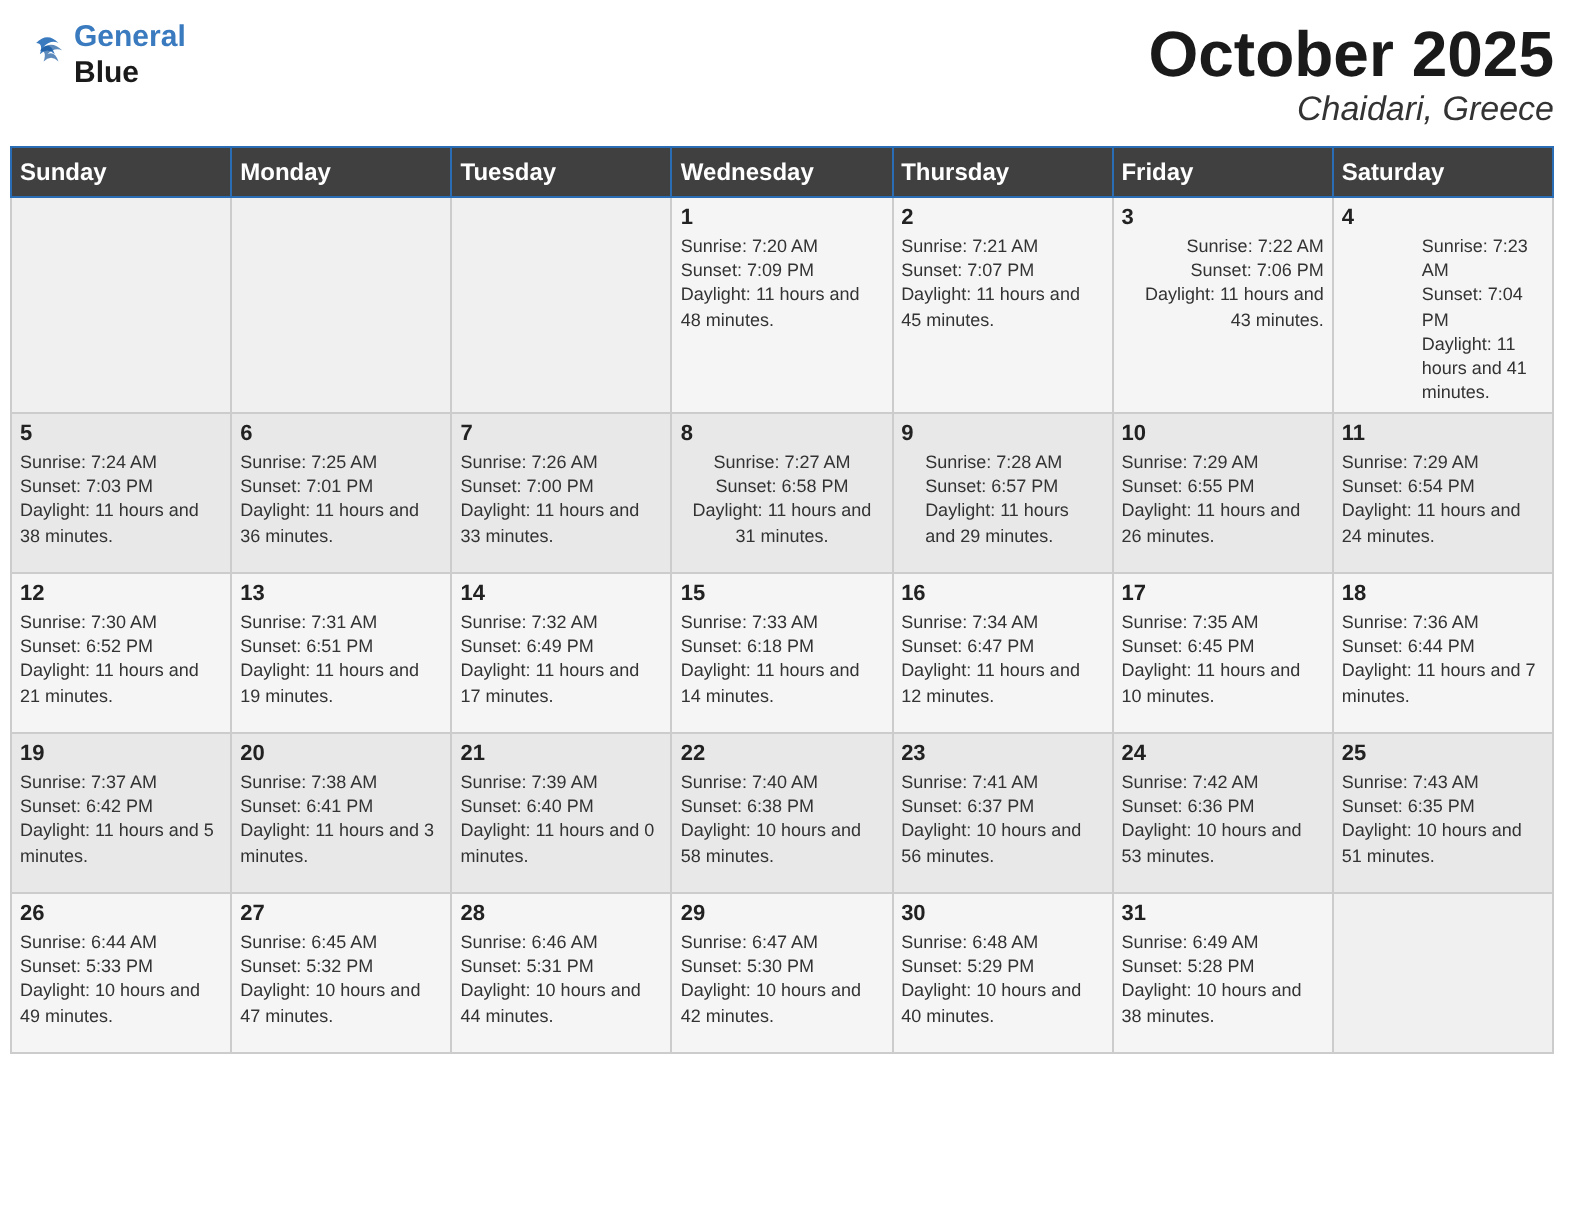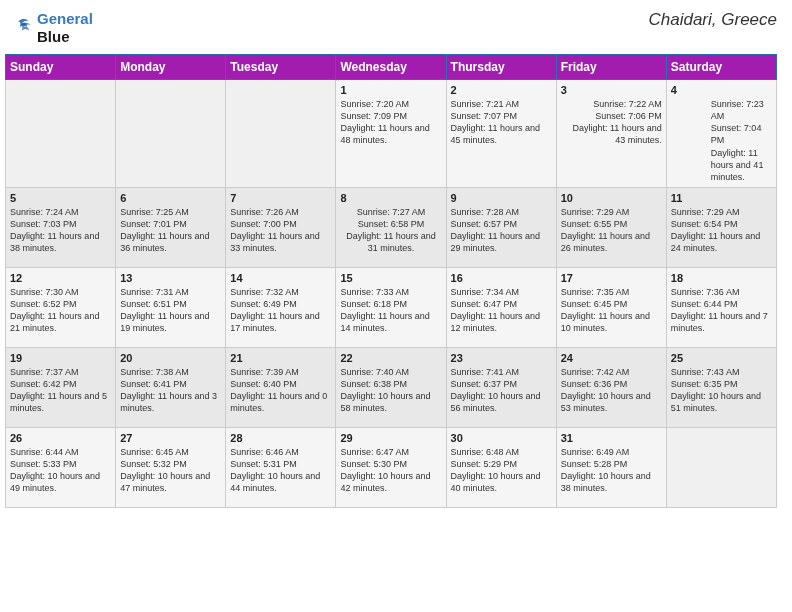--- a/index.html
+++ b/index.html
@@ -44,21 +44,21 @@
       font-size: 17px;
       color: #333;
       font-style: italic;
     }
     table {
       width: 100%;
       border-collapse: collapse;
       table-layout: fixed;
     }
     thead tr {
-      background-color: #a21caf;
+      background-color: #404040;
     }
     thead th {
       color: #fff;
       font-size: 12px;
       font-weight: bold;
       padding: 5px 4px;
       text-align: left;
       border: 1px solid #2a6db5;
     }
     tbody tr {
@@ -104,20 +104,21 @@
         <path d="M16 12 Q22 6 28 12 Q24 10 20 14 Q24 12 26 18 Q22 14 18 18 Q20 12 16 12Z" fill="#1a5a9f" opacity="0.7"></path>
       </svg>
       <div>
         <div style="font-size:15px; font-weight:bold; color:#1a1a1a; line-height:1.2;">
           <span style="color:#3a7abf;">General</span><br>
           <span>Blue</span>
         </div>
       </div>
     </div>
     <div class="title-block">
+      <div class="month-title">October 2025</div>
       <div class="location">Chaidari, Greece</div>
     </div>
   </div>
 
   <table>
     <thead>
       <tr>
       <th>Sunday</th>
           <th>Monday</th>
           <th>Tuesday</th>
@@ -177,21 +178,21 @@
 Daylight: 11 hours and 33 minutes.</div>
           </td>
           <td>
             <span class="day-num">8</span>
             <div class="day-info" style="white-space: pre-line; text-align: center;">Sunrise: 7:27 AM
 Sunset: 6:58 PM
 Daylight: 11 hours and 31 minutes.</div>
           </td>
           <td>
             <span class="day-num">9</span>
-            <div class="day-info" style="white-space: pre-line;">Sunrise: 7:28 AM
+            <div class="day-info" style="white-space: pre-line; margin-left: 12px;">Sunrise: 7:28 AM
 Sunset: 6:57 PM
 Daylight: 11 hours and 29 minutes.</div>
           </td>
           <td>
             <span class="day-num">10</span>
             <div class="day-info" style="white-space: pre-line;">Sunrise: 7:29 AM
 Sunset: 6:55 PM
 Daylight: 11 hours and 26 minutes.</div>
           </td>
           <td>

